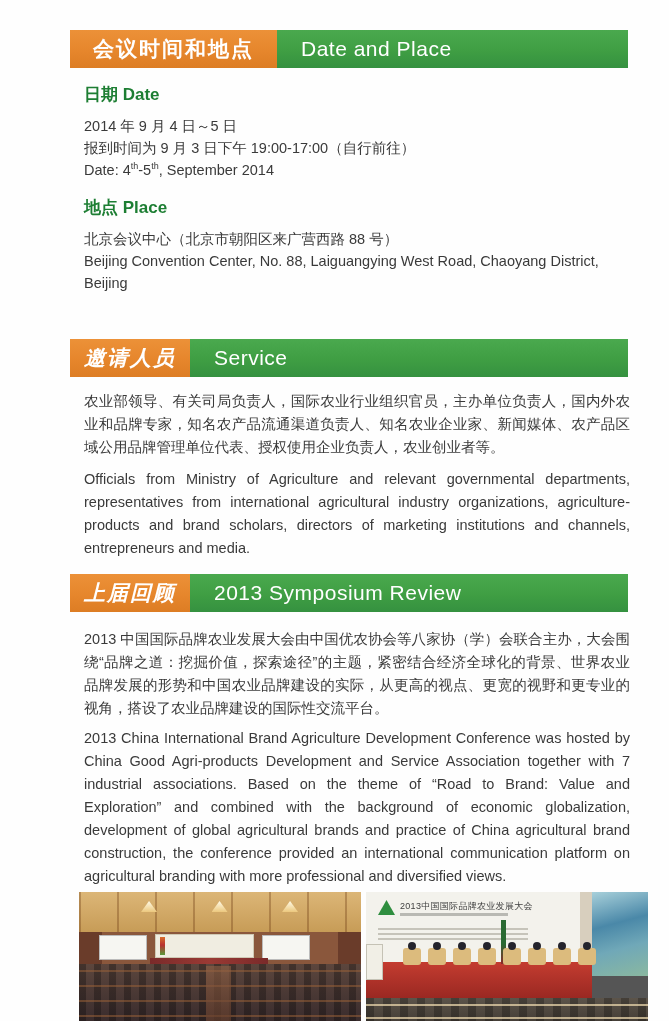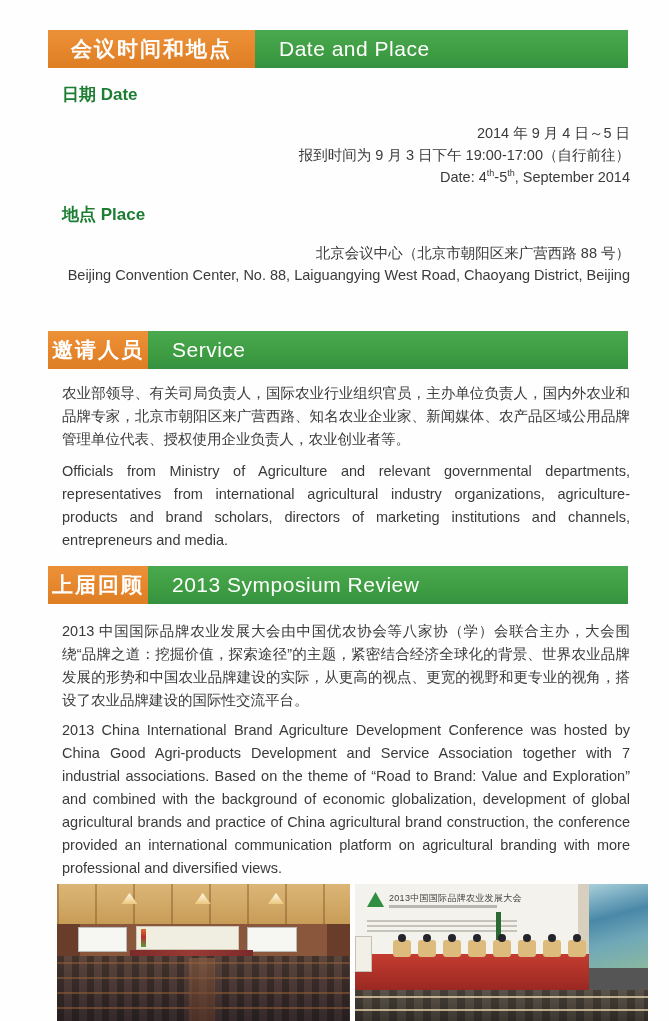--- a/index.html
+++ b/index.html
@@ -1,44 +1,44 @@
 <!DOCTYPE html>
 <html style="--orange: #e6862c; --green: #3f9e43; --heading-green: #1d7e33; --text: #3a3a3a;"><head>
 <meta charset="utf-8">
 <style>
   * { box-sizing: border-box; margin: 0; padding: 0; }
   html,body { width: 669px; background: #ffffff; }
   body { height: 1021px; font-family: "Liberation Sans", "DejaVu Sans", sans-serif; color: var(--text, #3a3a3a); }
-  .page { position: relative; width: 669px; height: 1021px; background: #fefefe; overflow: hidden; }
+  .page { position: relative; width: 669px; height: 1021px; background: #fefefe; overflow: hidden; padding-left: 22px; }
 
   
   .banner { display: flex; height: 38px; margin-left: 48px; margin-right: 41px; }
   .banner .zh {
     background: linear-gradient(180deg, #ec9138, var(--orange, #e6862c) 55%, #dd7d24);
     color: #fff; font-size: 21px; font-weight: bold; letter-spacing: 2px;
     display: flex; align-items: center; justify-content: center; flex: 0 0 auto;
   }
   .banner .en {
     flex: 1 1 auto;
     background: linear-gradient(180deg, #4aa94e, var(--green, #3f9e43) 55%, #359140);
     color: #fff; font-size: 21px; display: flex; align-items: center; padding-left: 24px;
     letter-spacing: 0.5px;
   }
   .zh-wide { width: 207px; }
-  .zh-narrow { width: 100px; }
+  .zh-narrow { width: 120px; font-style: italic; }
   .b1 { margin-top: 30px; }
   .b2 { margin-top: 45px; }
   .b3 { margin-top: 14px; }
 
   
   .content { margin-left: 62px; margin-right: 39px; }
   h3.subhead { color: var(--heading-green, #1d7e33); font-size: 17px; font-weight: bold; line-height: 22px; margin-top: 16px; }
   .h-date { margin-top: 27px; }
   .h-place { margin-top: 18px; }
-  .lines { margin-top: 16px; text-align: right; }
+  .lines { margin-top: 9px; }
   .line { font-size: 14.5px; line-height: 22px; color: #3a3a3a; }
   .line sup { font-size: 9px; vertical-align: super; line-height: 0; }
   p.para { font-size: 14.5px; line-height: 23px; text-align: justify; color: #3a3a3a; }
   .guests-zh { margin-top: 13px; }
   .guests-en { margin-top: 9px; }
   .review-zh { margin-top: 16px; }
   .review-en { margin-top: 7px; }
 
   
   .photos { display: flex; gap: 5px; margin: 4px 21px 0 57px; height: 140px; }
@@ -120,21 +120,21 @@
       <div class="line">Beijing Convention Center, No. 88, Laiguangying West Road, Chaoyang District, Beijing</div>
     </div>
   </div>
 
   <div class="banner b2">
     <div class="zh zh-narrow">邀请人员</div>
     <div class="en">Service</div>
   </div>
 
   <div class="content">
-    <p class="para guests-zh">农业部领导、有关司局负责人，国际农业行业组织官员，主办单位负责人，国内外农业和品牌专家，北京市朝阳区来广营西路、知名农业企业家、新闻媒体、农产品区域公用品牌管理单位代表、授权使用企业负责人，农业创业者等。</p>
+    <p class="para guests-zh">农业部领导、有关司局负责人，国际农业行业组织官员，主办单位负责人，国内外农业和品牌专家，知名农产品流通渠道负责人、知名农业企业家、新闻媒体、农产品区域公用品牌管理单位代表、授权使用企业负责人，农业创业者等。</p>
     <p class="para guests-en">Officials from Ministry of Agriculture and relevant governmental departments, representatives from international agricultural industry organizations, agriculture-products and brand scholars, directors of marketing institutions and channels, entrepreneurs and media.</p>
   </div>
 
   <div class="banner b3">
     <div class="zh zh-narrow">上届回顾</div>
     <div class="en">2013 Symposium Review</div>
   </div>
 
   <div class="content">
     <p class="para review-zh">2013 中国国际品牌农业发展大会由中国优农协会等八家协（学）会联合主办，大会围绕“品牌之道：挖掘价值，探索途径”的主题，紧密结合经济全球化的背景、世界农业品牌发展的形势和中国农业品牌建设的实际，从更高的视点、更宽的视野和更专业的视角，搭设了农业品牌建设的国际性交流平台。</p>

